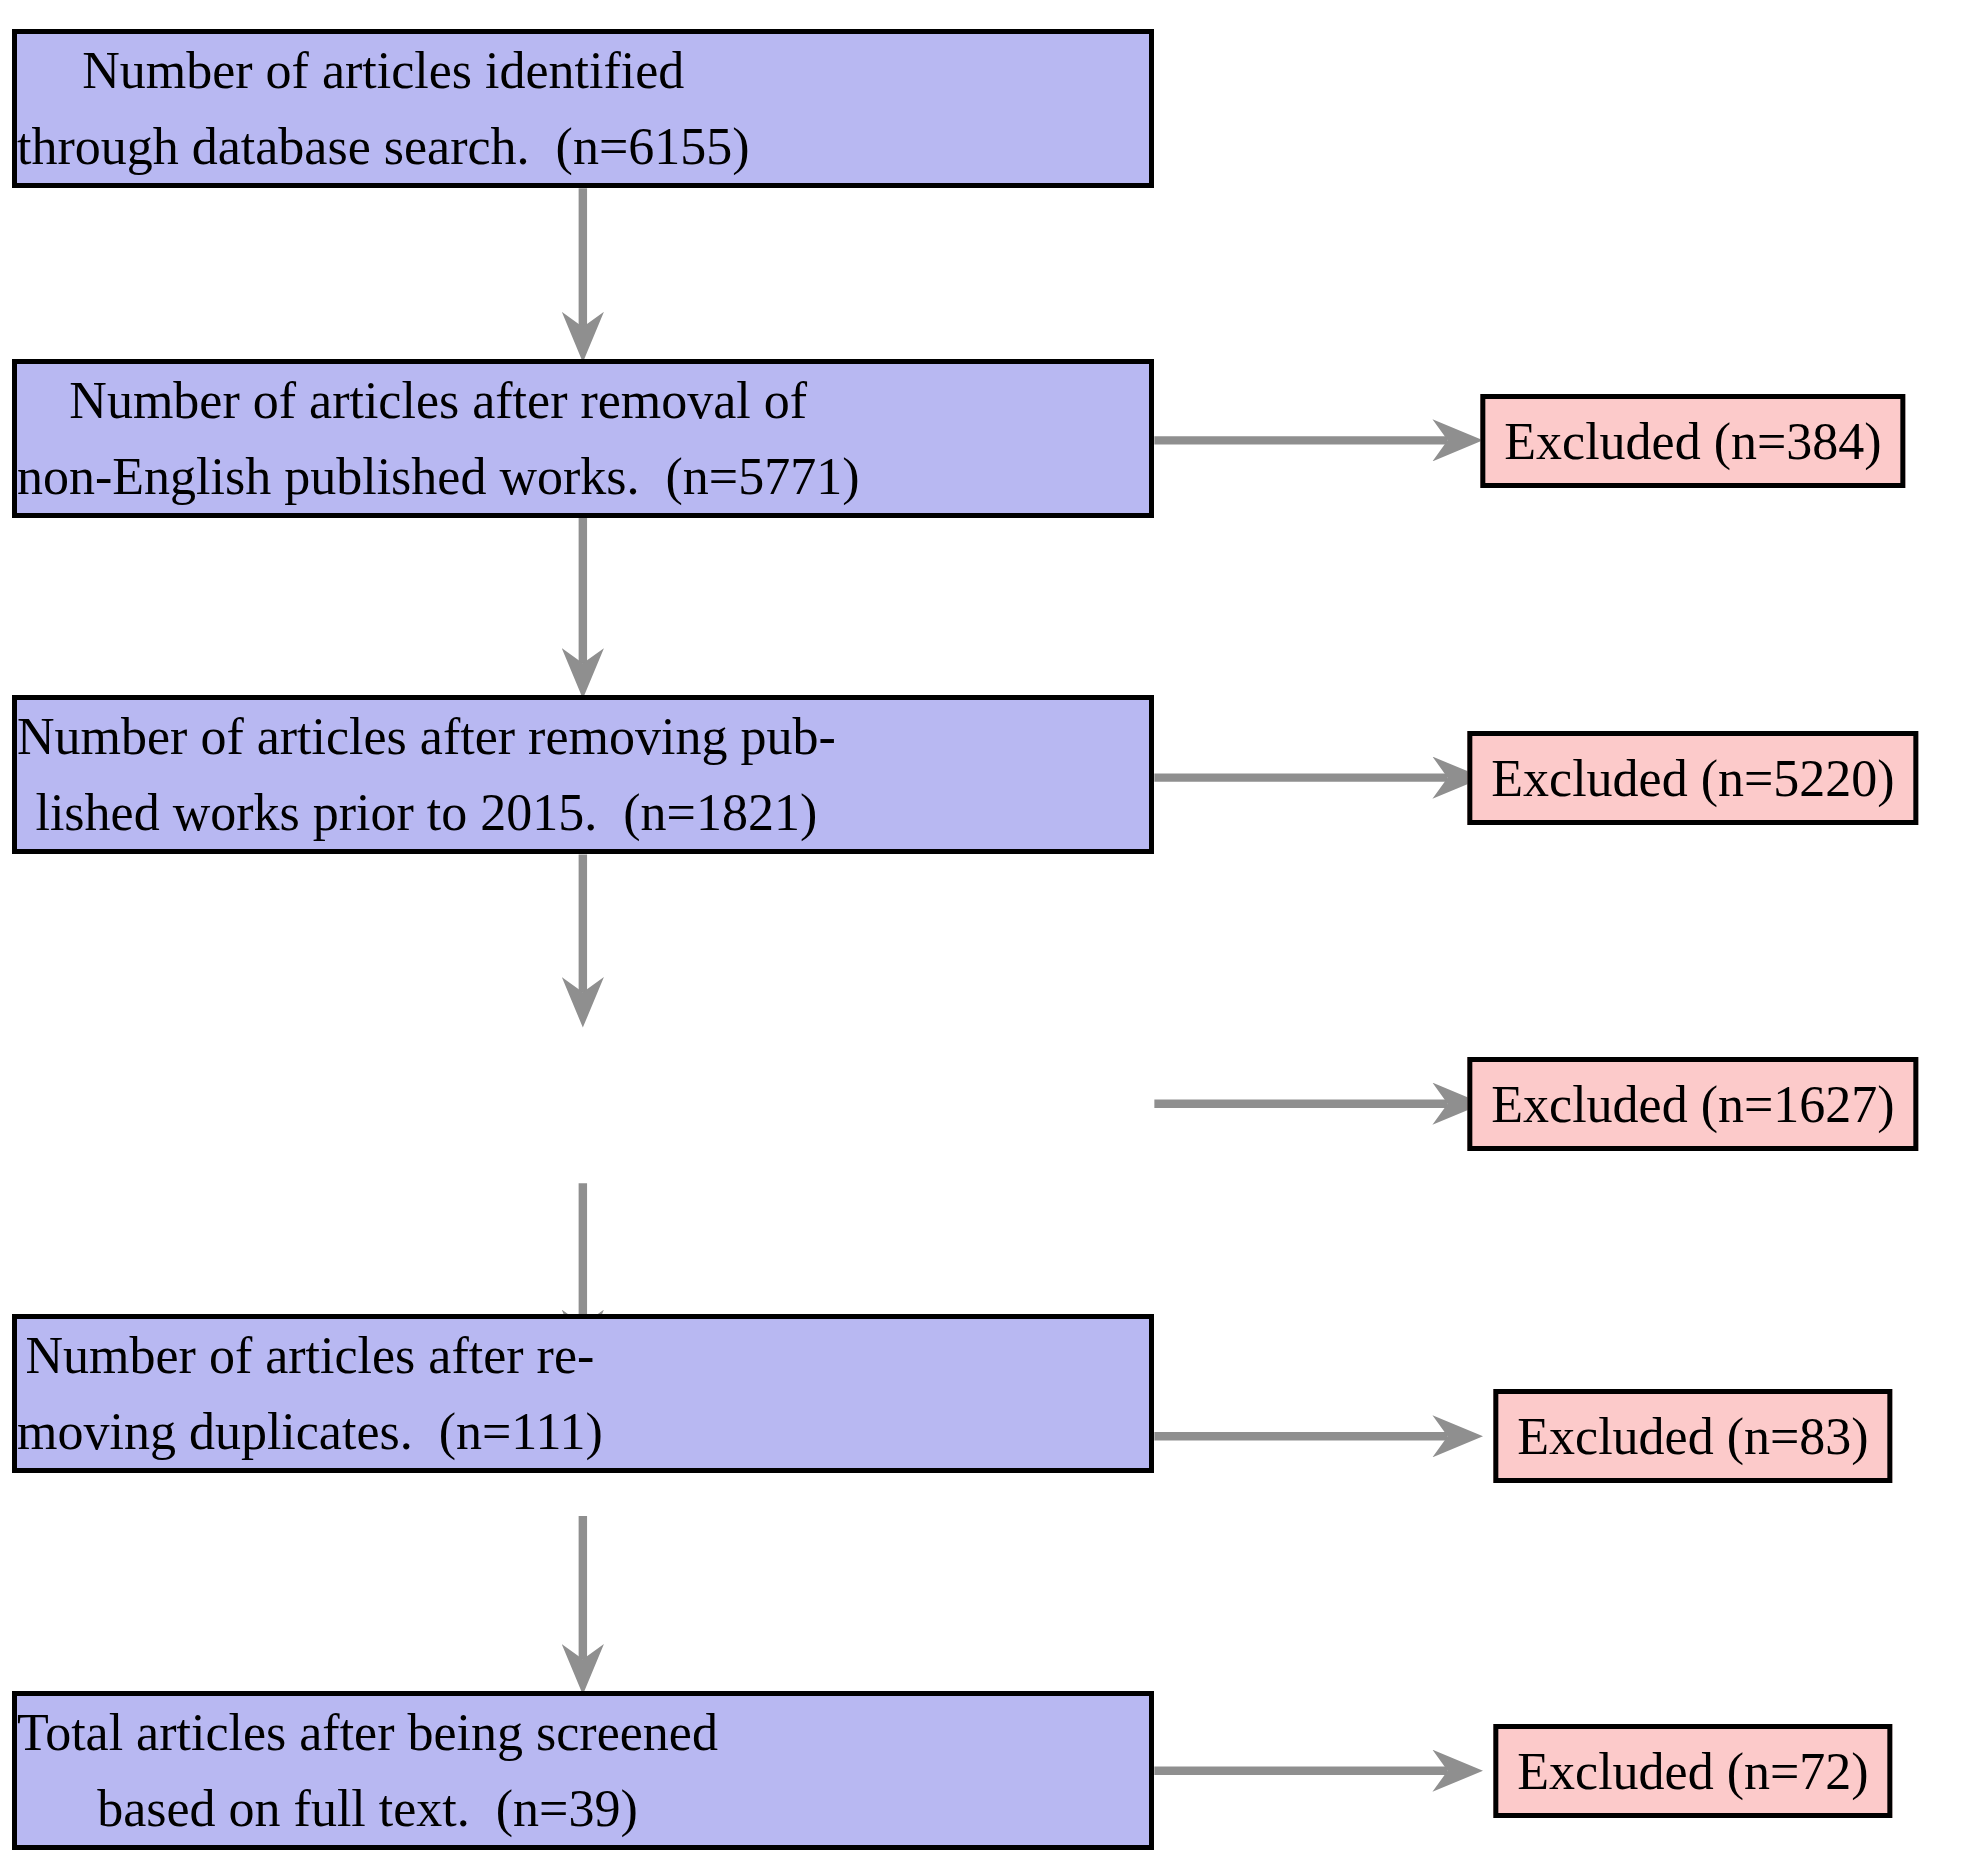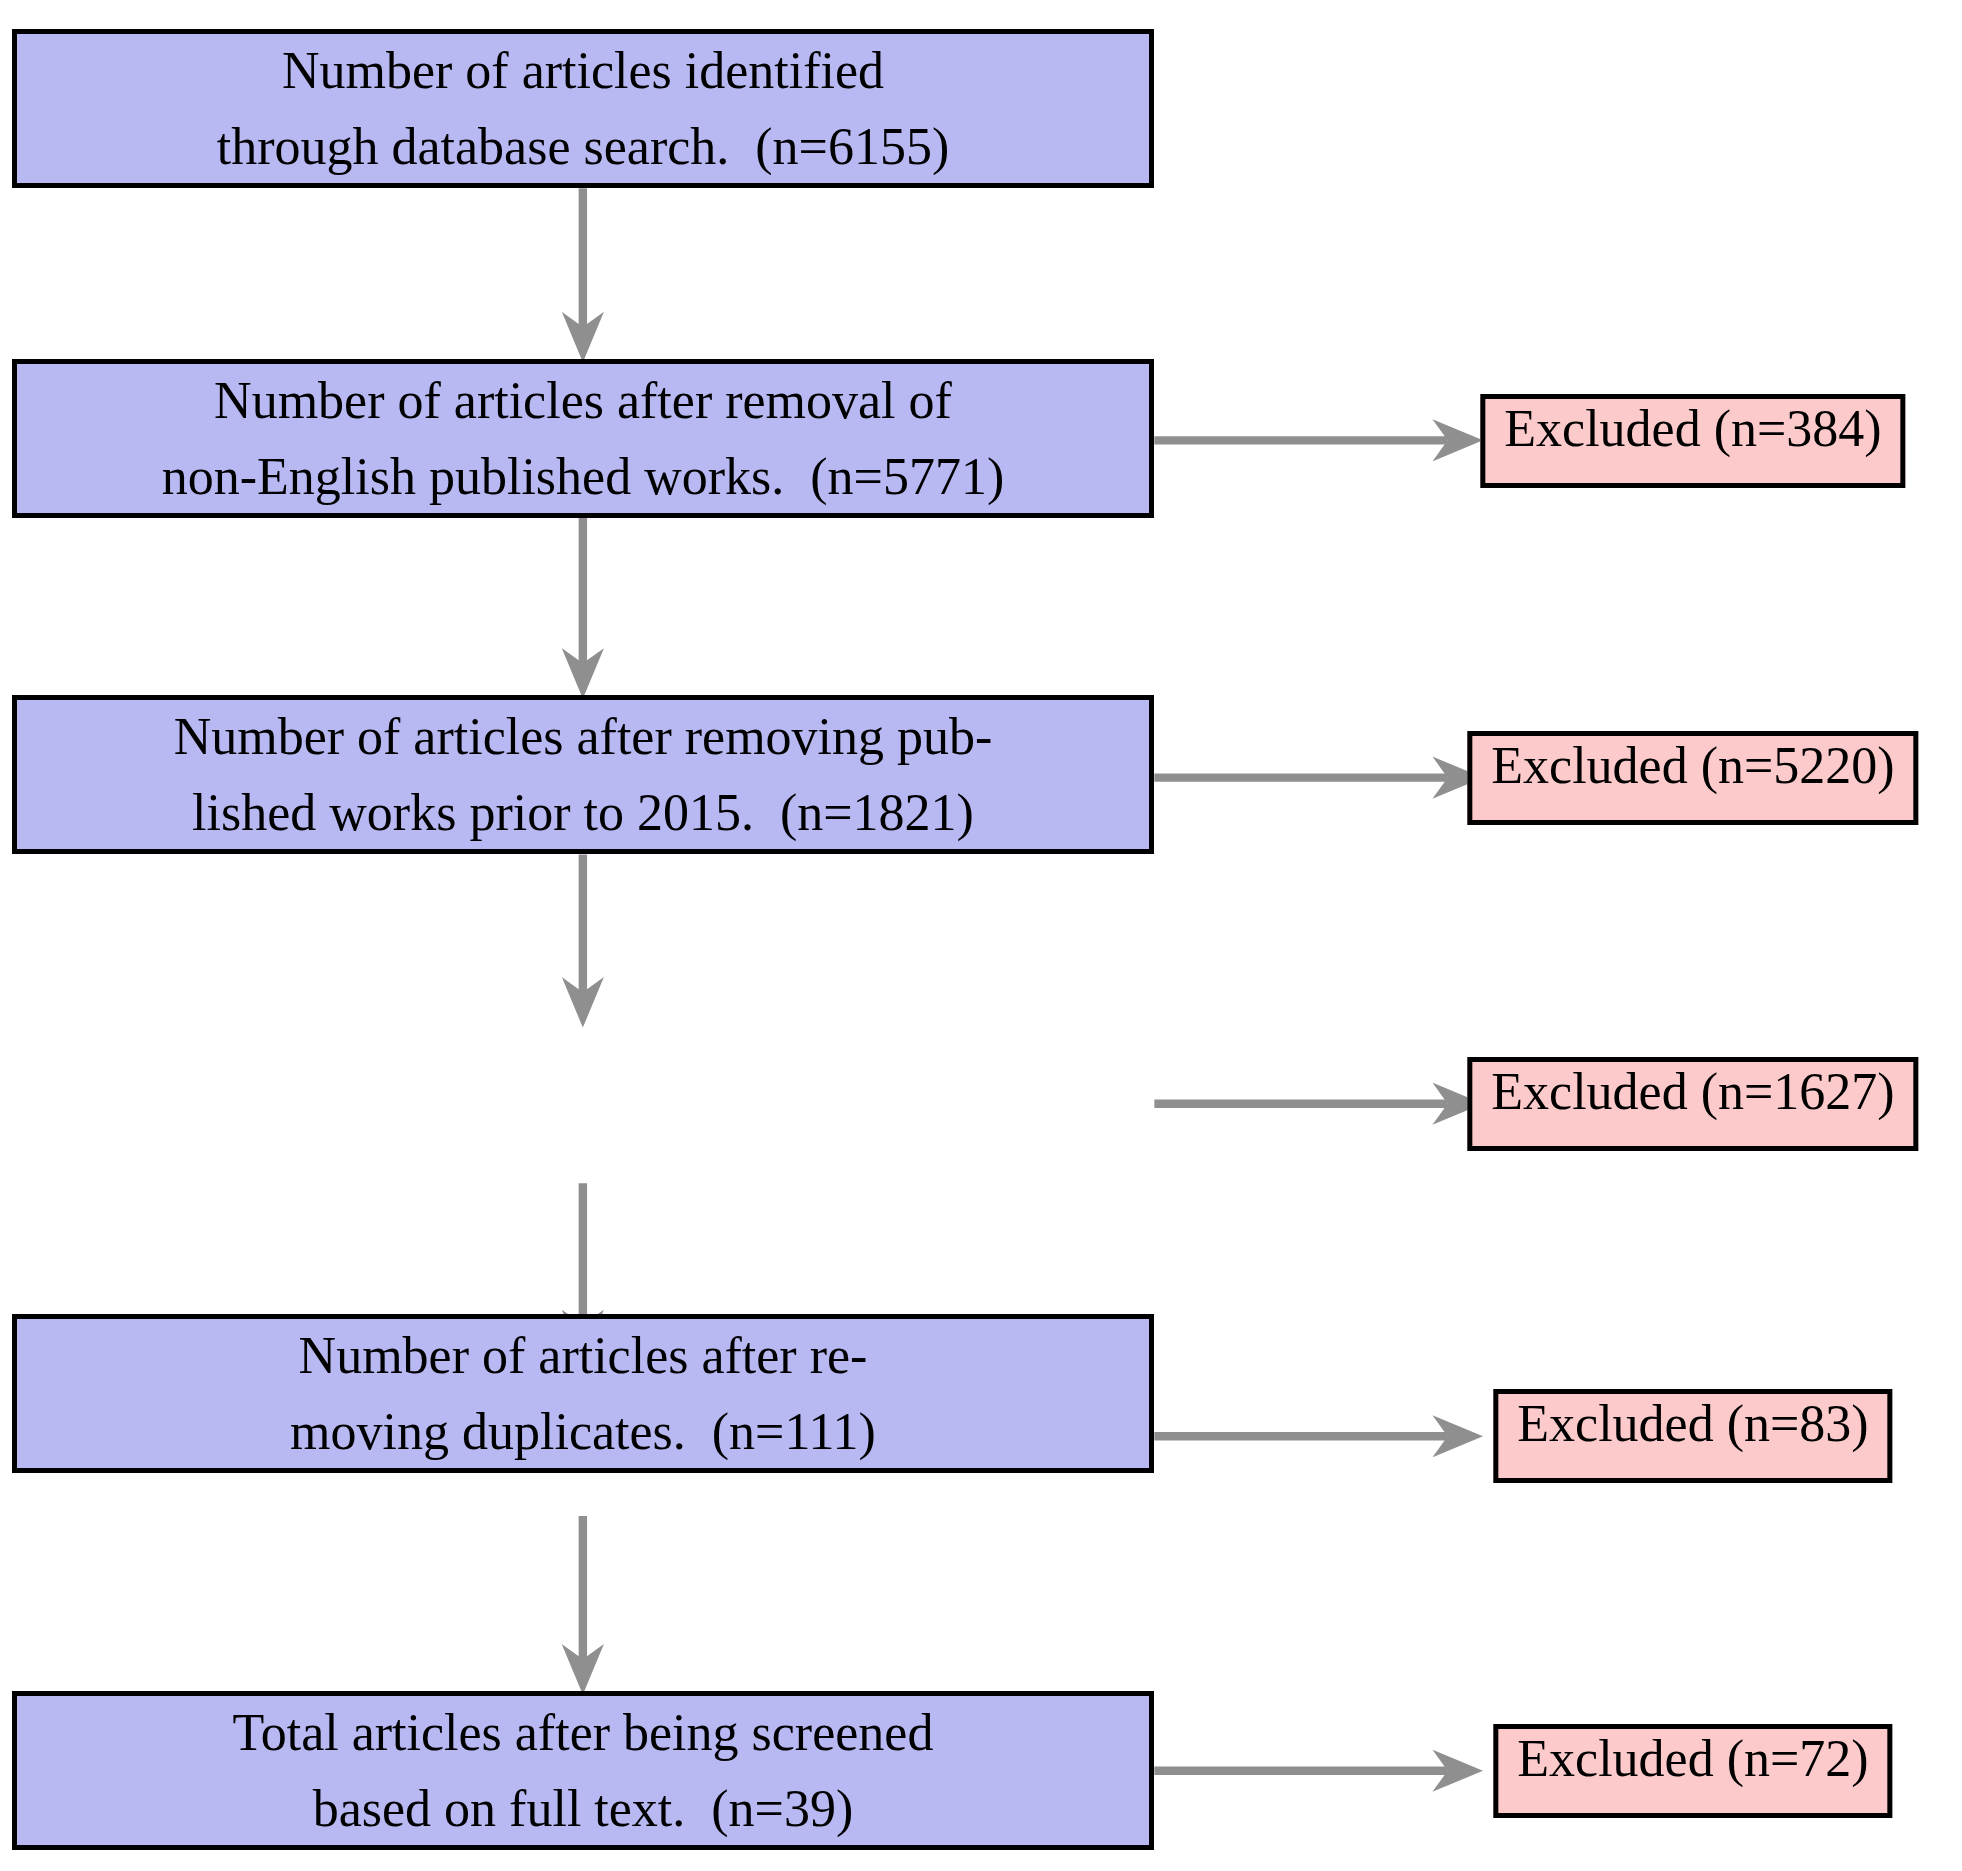--- a/index.html
+++ b/index.html
@@ -26,37 +26,37 @@
   .process-box {
     position: absolute;
     left: 12px;
     width: 1142px;
     height: 159px;
     box-sizing: border-box;
     background: var(--process-fill, #b8b8f2);
     border: 5.6px solid var(--border, #000000);
     display: flex;
     align-items: center;
-    justify-content: center;
     text-align: center;
     font-size: 52px;
     line-height: 1.45;
   }
   .process-box .label {
     white-space: pre-wrap;
   }
   .excluded-box {
     position: absolute;
     left: 1693px;
     transform: translateX(-50%);
     height: 94px;
     box-sizing: border-box;
     background: var(--excluded-fill, #fccaca);
     border: 5.6px solid var(--border, #000000);
     display: flex;
+    align-items: center;
     justify-content: center;
     white-space: nowrap;
     padding: 0 19px;
     font-size: 52px;
   }
 </style>
 </head>
 <body>
 
 <div class="canvas">

